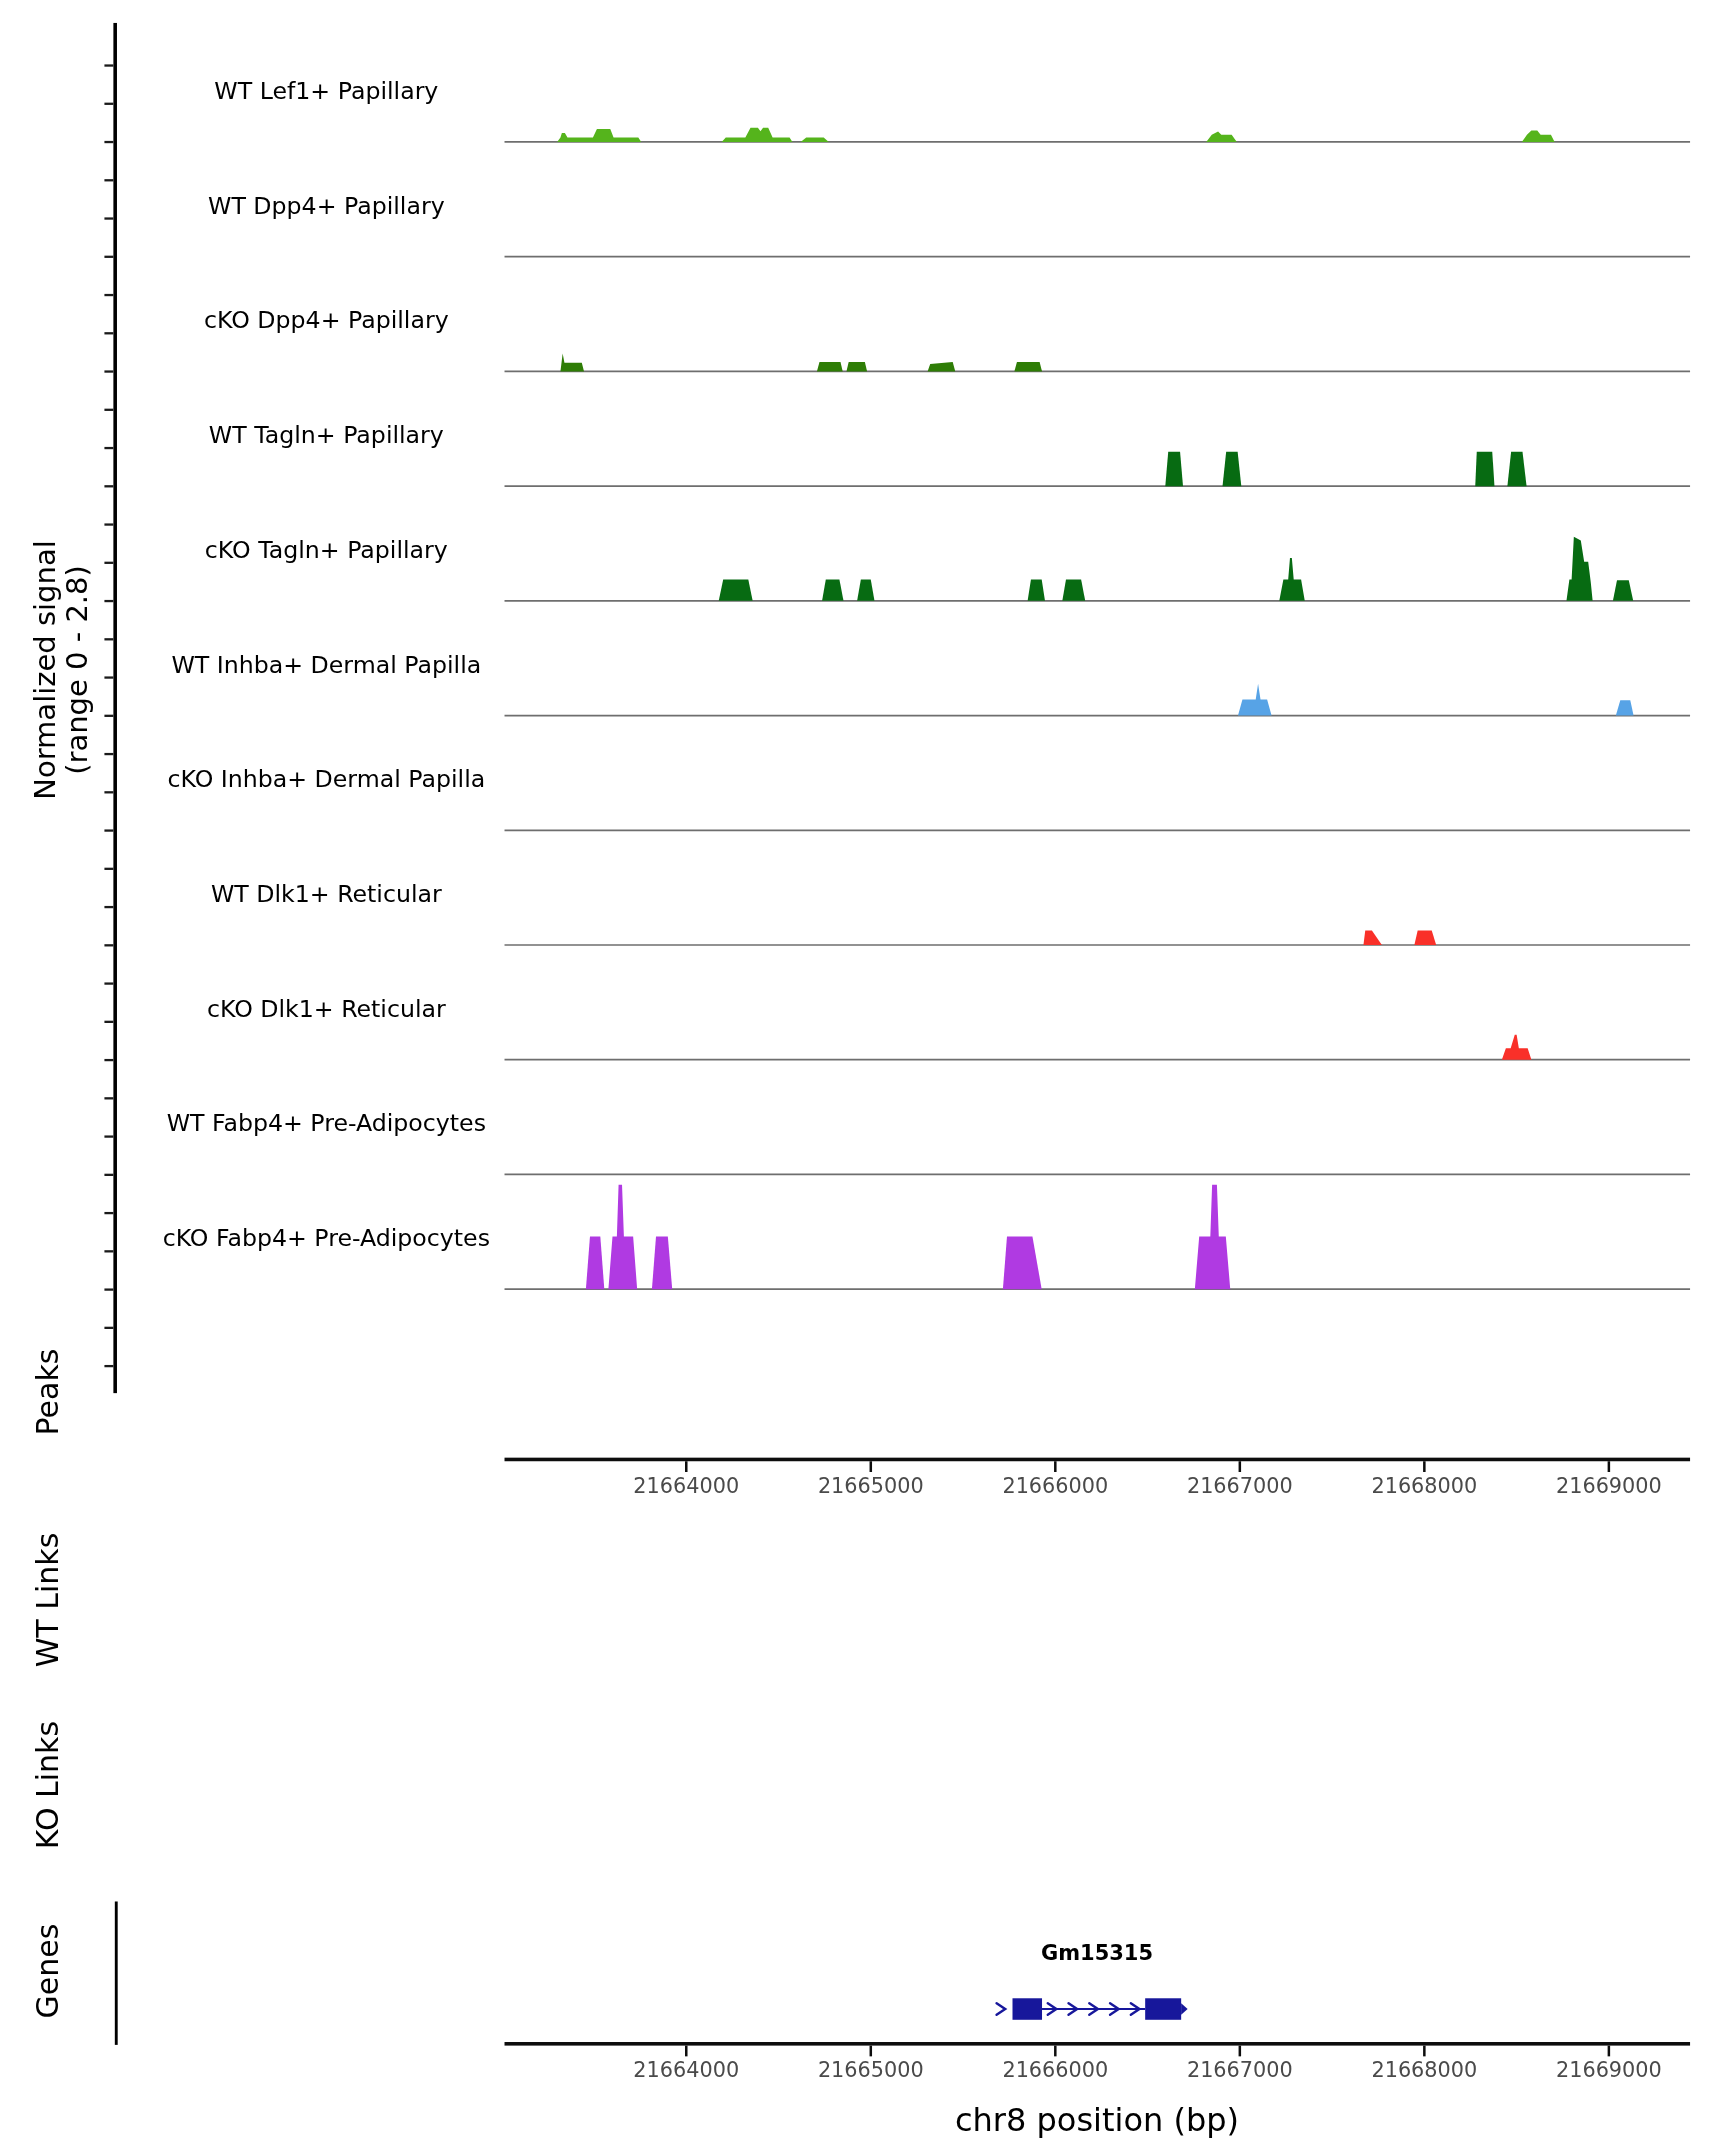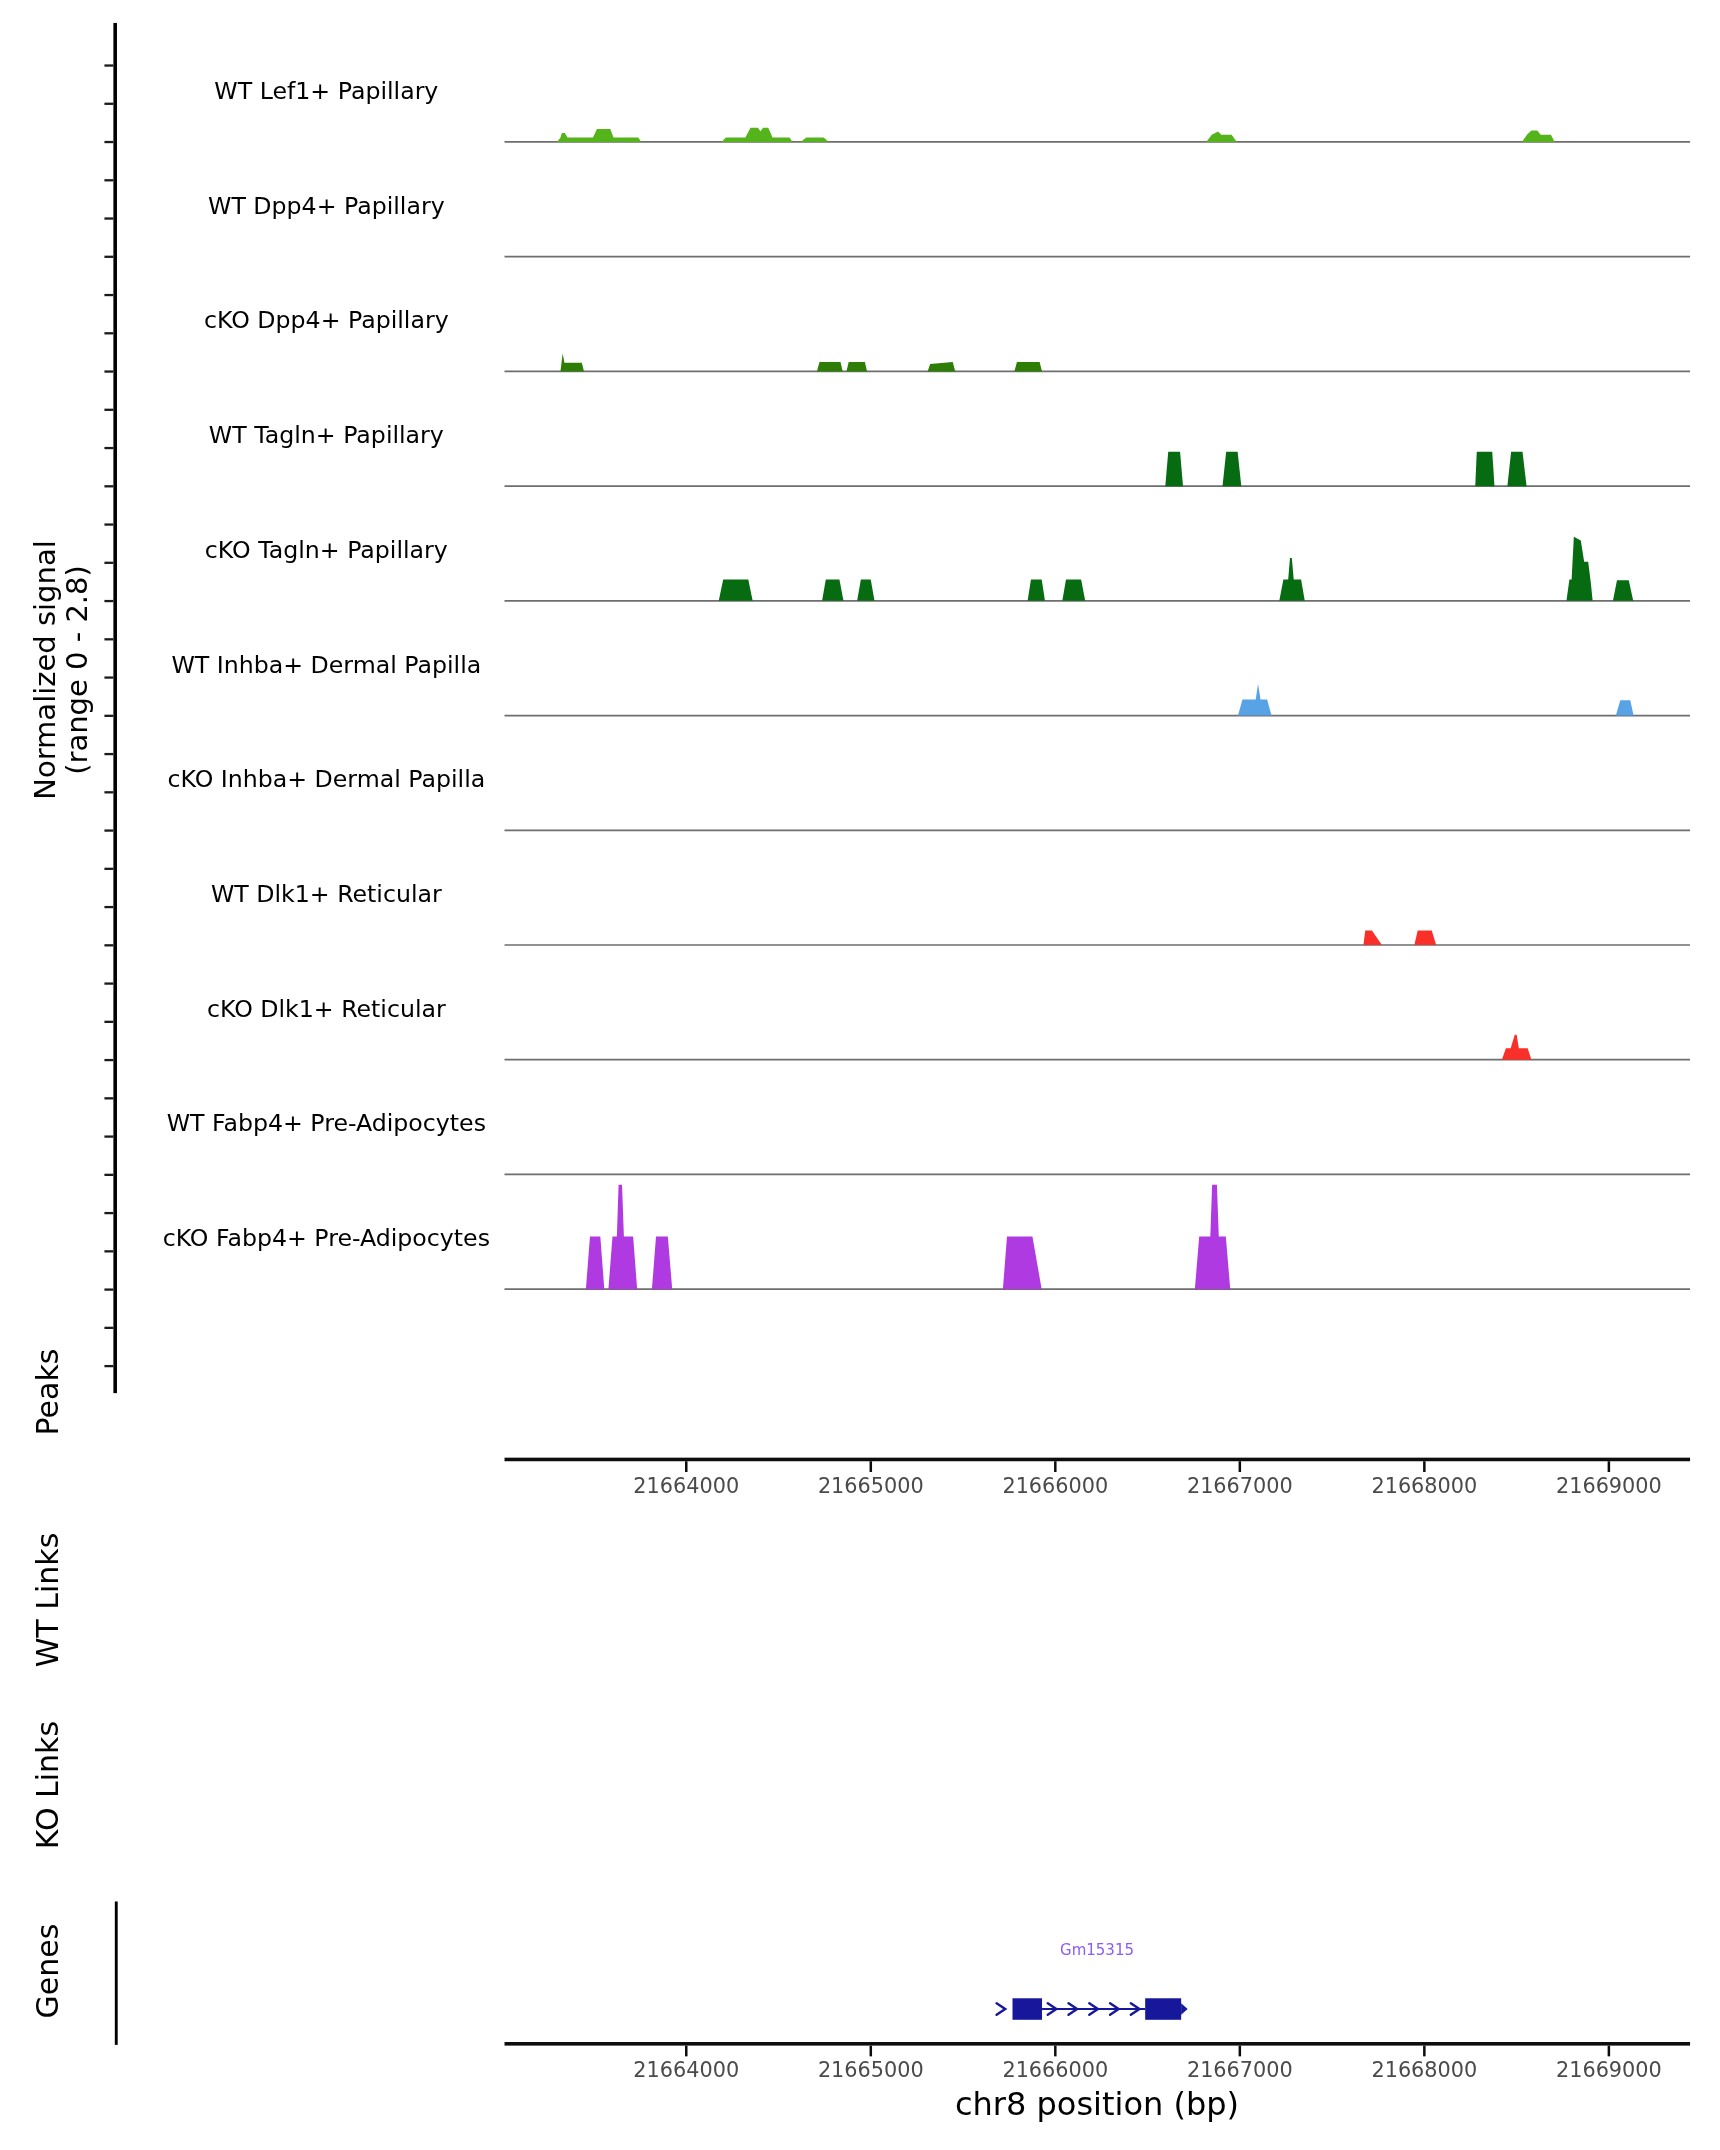--- a/index.html
+++ b/index.html
@@ -16,26 +16,26 @@
     position:absolute;
     transform:translate(-50%,-50%) rotate(-90deg);
     white-space:nowrap;
     color:#000;
   }
   .ylab{font-size:29px;}
   .seclab{font-size:30px;}
   .xtitle{
     position:absolute;
     transform:translate(-50%,0);
-    font-size:32px;color:#000;white-space:nowrap;
+    font-size:32px;color:#000;white-space:nowrap;margin-top:16px;
   }
   .genename{
     position:absolute;
     transform:translate(-50%,0);
-    font-size:15px;color:#8b5cf6;white-space:nowrap;
+    font-size:21px;color:#000000;white-space:nowrap;font-weight:bold;
   }
 </style>
 </head>
 <body>
 
 <div class="fig">
 
   <svg id="plot" width="1721" height="2151" viewBox="0 0 2400 3000">
       <rect x="158" y="32" width="5" height="1911" fill="#000"></rect>
       <line x1="145.5" y1="91.4" x2="158" y2="91.4" stroke="#1a1a1a" stroke-width="3.2"></line>

